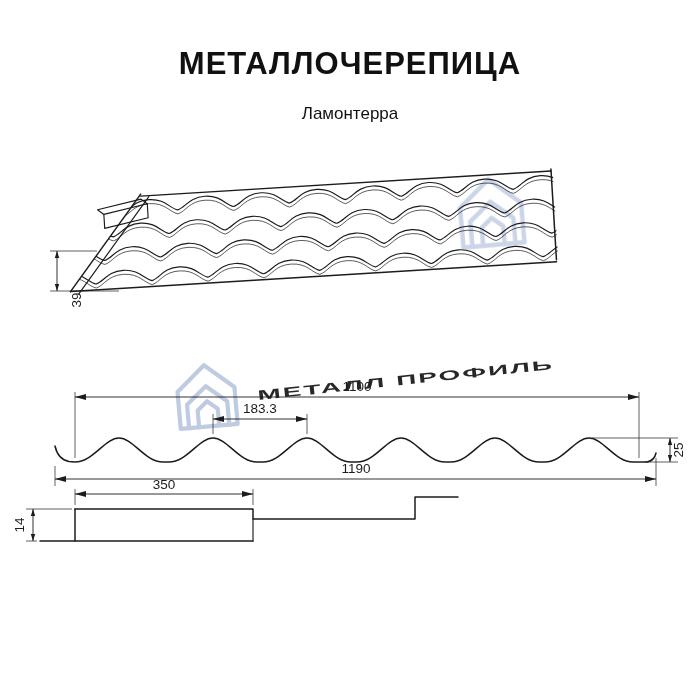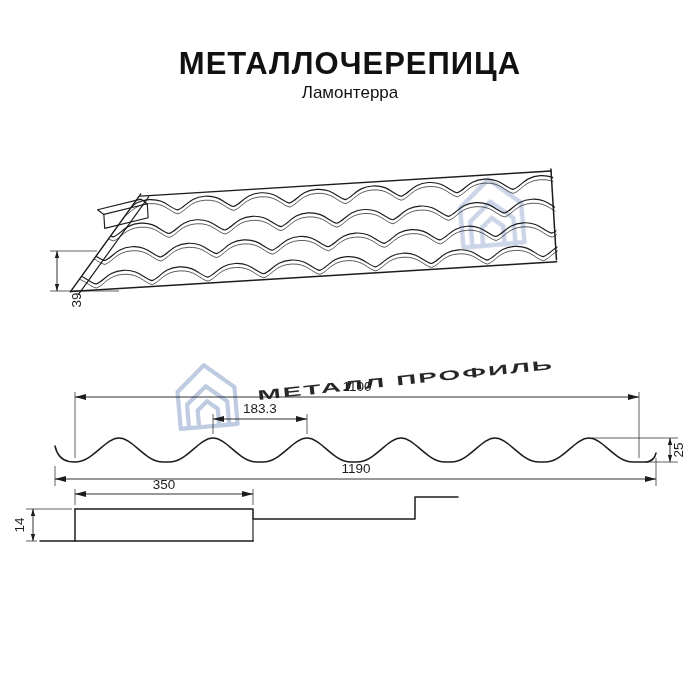--- a/index.html
+++ b/index.html
@@ -1,20 +1,20 @@
 <!DOCTYPE html>
 <html><head>
 <meta charset="utf-8">
 <style>
   html,body{margin:0;padding:0;background:#fff;}
   .page{position:relative;width:700px;height:584px;background:#ffffff;overflow:hidden;
         font-family:"Liberation Sans",sans-serif;color:#1c1c1e;}
   header{position:absolute;top:46px;left:0;width:100%;text-align:center;z-index:2;}
   h1{margin:0;font-size:31px;font-weight:700;letter-spacing:1px;color:#111;}
-  .subtitle{margin-top:1px;font-size:17px;color:#111;}
+  .subtitle{margin-top:22px;font-size:17px;color:#111;}
   svg.drawing{position:absolute;left:0;top:0;width:700px;height:700px;}
   svg text{font-family:"Liberation Sans",sans-serif;fill:#1c1c1e;font-size:13.5px;}
   .dim{stroke:#1c1c1e;stroke-width:0.9;fill:none;}
   .ext{stroke:#1c1c1e;stroke-width:0.7;fill:none;}
   .draw{stroke:#1c1c1e;stroke-width:1.5;fill:none;stroke-linejoin:round;stroke-linecap:round;}
   .draw2{stroke:#1c1c1e;stroke-width:1.15;fill:none;stroke-linejoin:round;stroke-linecap:round;}
   .shadow{stroke:#1c1c1e;stroke-width:0.7;fill:none;stroke-linejoin:round;stroke-linecap:round;}
   .wm{stroke:#bcc9e0;fill:none;stroke-width:5;stroke-linejoin:round;stroke-linecap:round;}
 </style>
 </head>

